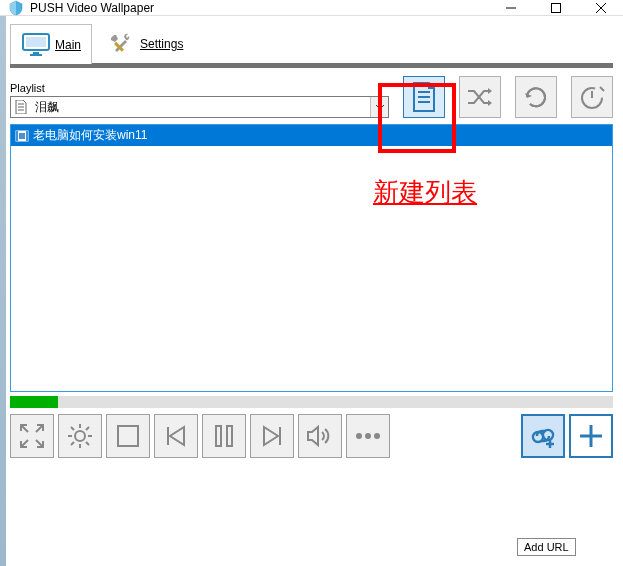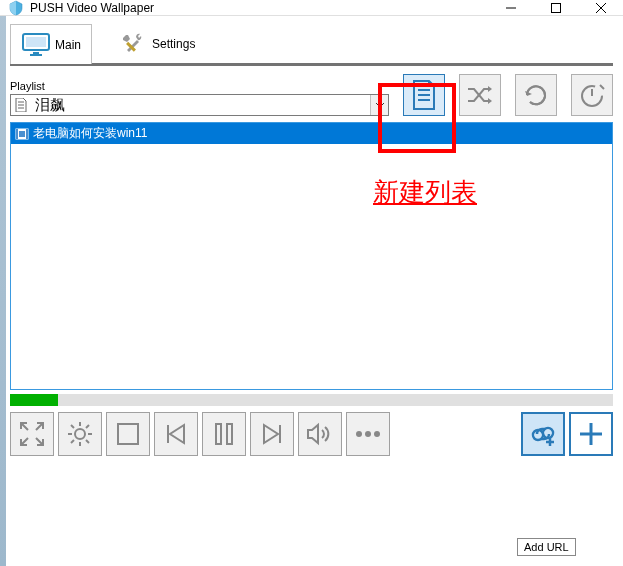--- a/index.html
+++ b/index.html
@@ -5,32 +5,32 @@
     * { box-sizing: border-box; margin: 0; padding: 0; }
     body { font-family: "Segoe UI", Tahoma, sans-serif; font-size: 12px; background: #fff; width: 623px; height: 566px; position: relative; overflow: hidden; }
     
     .titlebar { height: 16px; display: flex; align-items: center; background: #fff; border-bottom: 1px solid #e0e0e0; }
     .titlebar-icon { width: 16px; height: 16px; margin: 0 6px 0 8px; }
     .titlebar-title { flex: 1; font-size: 12px; color: #000; }
     .titlebar-btn { width: 45px; height: 30px; display: flex; align-items: center; justify-content: center; color: #000; }
     
     .content { padding: 8px 10px; }
     
-    .tabs { display: flex; gap: 17px; border-bottom: 3px solid #737373; }
+    .tabs { display: flex; gap: 5px; border-bottom: 5px solid #737373; text-decoration: underline; }
     .tab { display: flex; align-items: center; gap: 4px; padding: 6px 10px; border: 1px solid transparent; border-bottom: none; background: #fff; position: relative; }
     .tab.active { border-color: #c0c0c0; background: #fff; margin-bottom: -1px; }
     .tab-icon { display: flex; align-items: center; }
     .tab-label { font-size: 12px; color: #000; }
     
     .playlist-row { display: flex; align-items: flex-end; gap: 14px; margin-top: 8px; }
     .playlist-col { flex: 1; }
     .playlist-label { font-size: 11px; color: #000; margin-bottom: 2px; }
     .playlist-select { display: flex; align-items: center; border: 1px solid #7a7a7a; background: #fff; height: 22px; }
     .playlist-select-icon { width: 20px; display: flex; align-items: center; justify-content: center; }
-    .playlist-select-text { flex: 1; font-size: 15px; padding: 0 4px; }
+    .playlist-select-text { flex: 1; font-size: 12px; padding: 0 4px; }
     .playlist-select-arrow { width: 18px; height: 100%; display: flex; align-items: center; justify-content: center; border-left: 1px solid #c0c0c0; background: #f0f0f0; }
     
     .toolbar-btn { width: 42px; height: 42px; border: 1px solid #b0b0b0; background: #f0f0f0; display: flex; align-items: center; justify-content: center; color: #888; }
     .toolbar-btn.highlighted { background: #daebf9; border-color: #2a7ab8; color: #2a7ab8; }
     
     .highlight-box { position: absolute; border: 4px solid #ff0000; pointer-events: none; }
     .annotation { position: absolute; color: #ff0000; font-size: 26px; font-family: "SimSun", serif; pointer-events: none; }
     
     .list-area { border: 1px solid #3a99e0; margin-top: 6px; height: 268px; background: #fff; overflow: hidden; }
     .list-item { display: flex; align-items: center; gap: 4px; background: #0078d7; color: #fff; padding: 2px 4px; font-size: 12px; }

